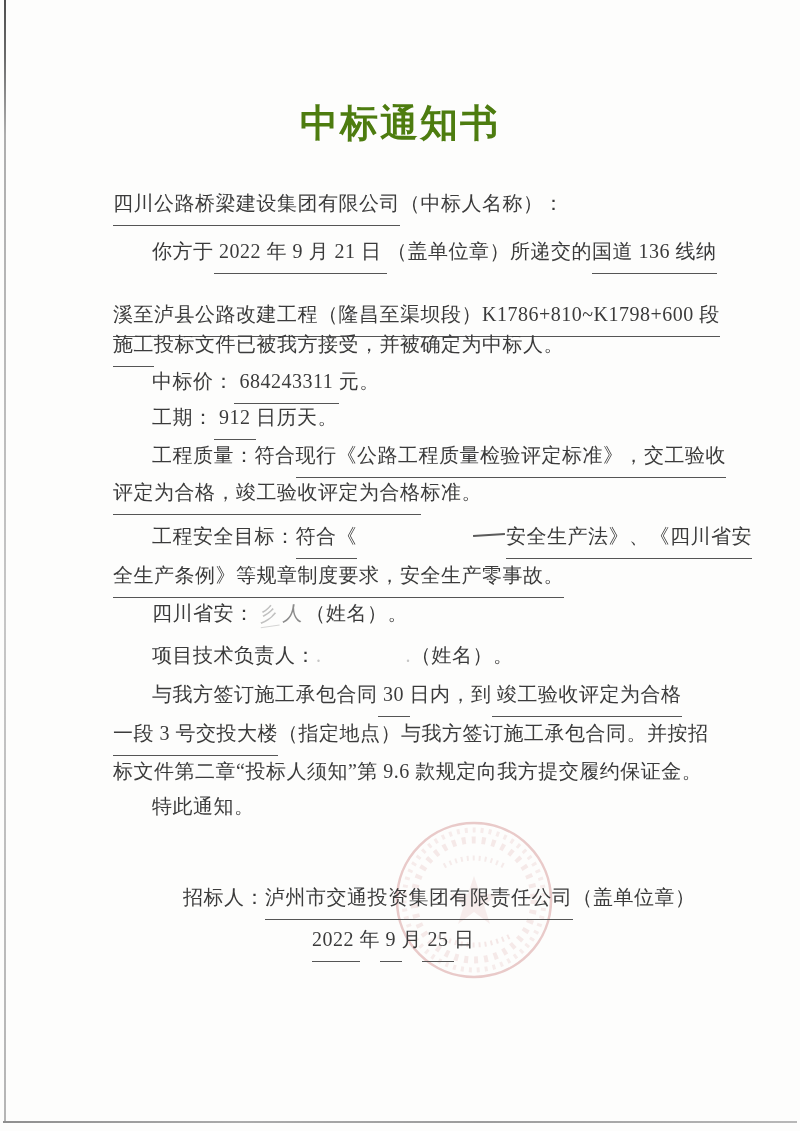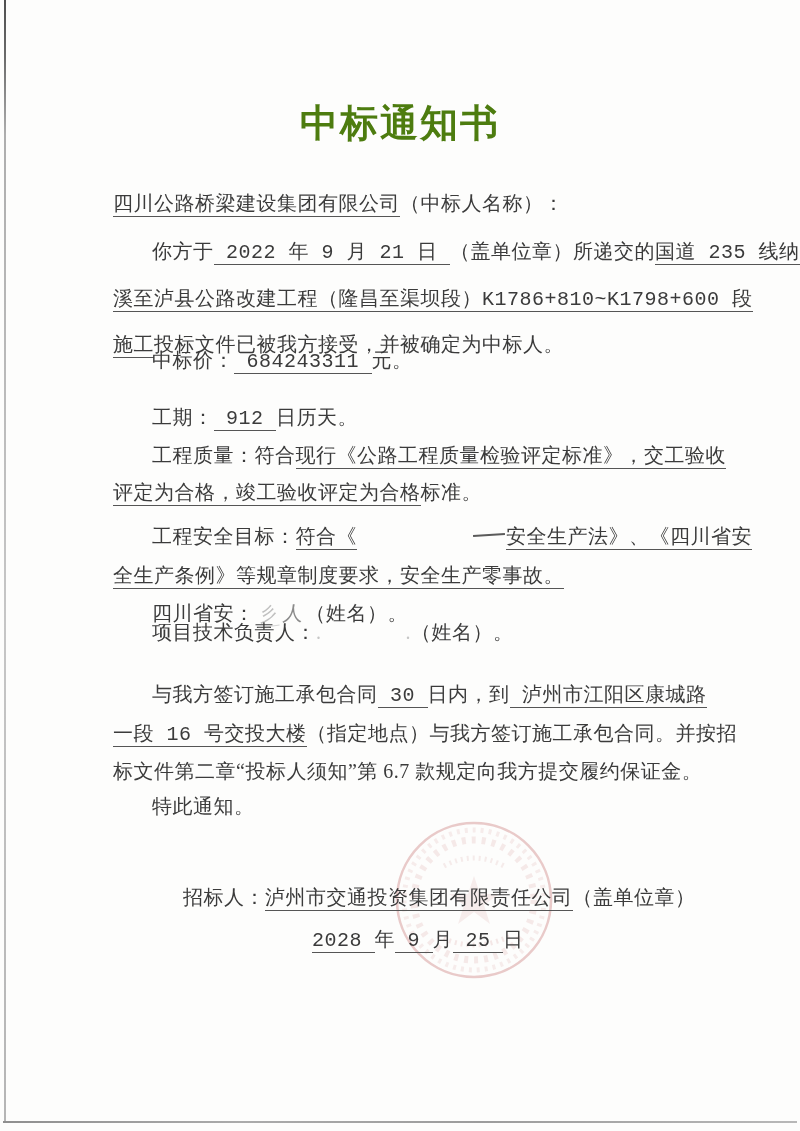--- a/index.html
+++ b/index.html
@@ -25,21 +25,21 @@
     position:absolute; top:98px; left:0; width:100%;
     text-align:center; font-size:38px; font-weight:bold;
     letter-spacing:2px; color:#4d7c0f;
   }
   .ln {
     position:absolute; left:113px;
     font-size:20px; letter-spacing:0.5px;
     white-space:nowrap; color:#3b3b3b;
   }
   .indent { left:152px; }
-  .u { border-bottom:1px solid #555; padding-bottom:0;font-family:Liberation Mono, monospace; }
+  .u { border-bottom:1px solid #555; padding-bottom:11px; }
   .gap { display:inline-block; width:116px; }
   .strike-dash {
     display:inline-block; width:32px; height:0;
     border-top:2px solid #5a5a5a;
     vertical-align:7px; transform:rotate(-4deg); margin-right:1px;
   }
   .trace { color:#8f8f8f; opacity:.55; font-size:18px; display:inline-block; }
   .trace-1 { transform:rotate(-8deg); border-bottom:1px solid #b5b5b5; margin:0 6px 0 4px; }
   .trace-2 { opacity:.8; color:#6f6f6f; transform:skewX(-6deg); margin-right:2px; font-size:20px; }
   .dot-trace { color:#9a9a9a; opacity:.55; display:inline-block; }
@@ -68,32 +68,32 @@
 
   <div class="text-layer">
 
     <div class="title">中标通知书</div>
 
     <div class="ln" style="top:190px">
       <span class="u">四川公路桥梁建设集团有限公司</span><span>（中标人名称）：</span>
     </div>
 
     <div class="ln indent" style="top:238px">
-      <span>你方于</span><span class="u"> 2022 年 9 月 21 日 </span><span>（盖单位章）所递交的</span><span class="u">国道 235 线纳</span>
+      <span>你方于</span><span class="u"> 2022 年 9 月 21 日 </span><span>（盖单位章）所递交的</span><span class="u">国道 136 线纳</span>
     </div>
 
-    <div class="ln" style="top:285px">
+    <div class="ln" style="top:301px">
       <span class="u">溪至泸县公路改建工程（隆昌至渠坝段）K1786+810~K1798+600 段</span>
     </div>
 
     <div class="ln" style="top:331px">
       <span class="u">施工</span><span>投标文件已被我方接受，并被确定为中标人。</span>
     </div>
 
-    <div class="ln indent" style="top:347px">
+    <div class="ln indent" style="top:368px">
       <span>中标价：</span><span class="u"> 684243311 </span><span>元。</span>
     </div>
 
     <div class="ln indent" style="top:404px">
       <span>工期：</span><span class="u"> 912 </span><span>日历天。</span>
     </div>
 
     <div class="ln indent" style="top:442px">
       <span>工程质量：符合</span><span class="u">现行《公路工程质量检验评定标准》，交工验收</span>
     </div>
@@ -107,42 +107,42 @@
     </div>
 
     <div class="ln" style="top:562px">
       <span class="u">全生产条例》等规章制度要求，安全生产零事故。</span>
     </div>
 
     <div class="ln indent" style="top:600px">
       <span>四川省安：</span><span class="trace trace-1">彡</span><span class="trace trace-2">人</span><span>（姓名）。</span>
     </div>
 
-    <div class="ln indent" style="top:619px">
+    <div class="ln indent" style="top:642px">
       <span>项目技术负责人：</span><span class="dot-trace">.</span><span class="dot-sp"></span><span class="dot-trace">.</span><span>（姓名）。</span>
     </div>
 
     <div class="ln indent" style="top:681px">
-      <span>与我方签订施工承包合同</span><span class="u"> 30 </span><span>日内，到</span><span class="u"> 泸州市江阳区康城路</span>
+      <span>与我方签订施工承包合同</span><span class="u"> 30 </span><span>日内，到</span><span class="u"> 竣工验收评定为合格</span>
     </div>
 
     <div class="ln" style="top:720px">
-      <span class="u">一段 16 号交投大楼</span><span>（指定地点）与我方签订施工承包合同。并按招</span>
+      <span class="u">一段 3 号交投大楼</span><span>（指定地点）与我方签订施工承包合同。并按招</span>
     </div>
 
     <div class="ln" style="top:758px">
-      <span>标文件第二章“投标人须知”第 6.7 款规定向我方提交履约保证金。</span>
+      <span>标文件第二章“投标人须知”第 9.6 款规定向我方提交履约保证金。</span>
     </div>
 
     <div class="ln indent" style="top:793px">
       <span>特此通知。</span>
     </div>
 
     <div class="ln sig-line" style="top:884px">
       <span>招标人：</span><span class="u">泸州市交通投资集团有限责任公司</span><span>（盖单位章）</span>
     </div>
 
     <div class="ln date-line" style="top:926px">
-      <span class="u"> 2028 </span><span>年</span><span class="u"> 9 </span><span>月</span><span class="u"> 25 </span><span>日</span>
+      <span class="u"> 2022 </span><span>年</span><span class="u"> 9 </span><span>月</span><span class="u"> 25 </span><span>日</span>
     </div>
 
   </div>
 </div>
 
 </body></html>

